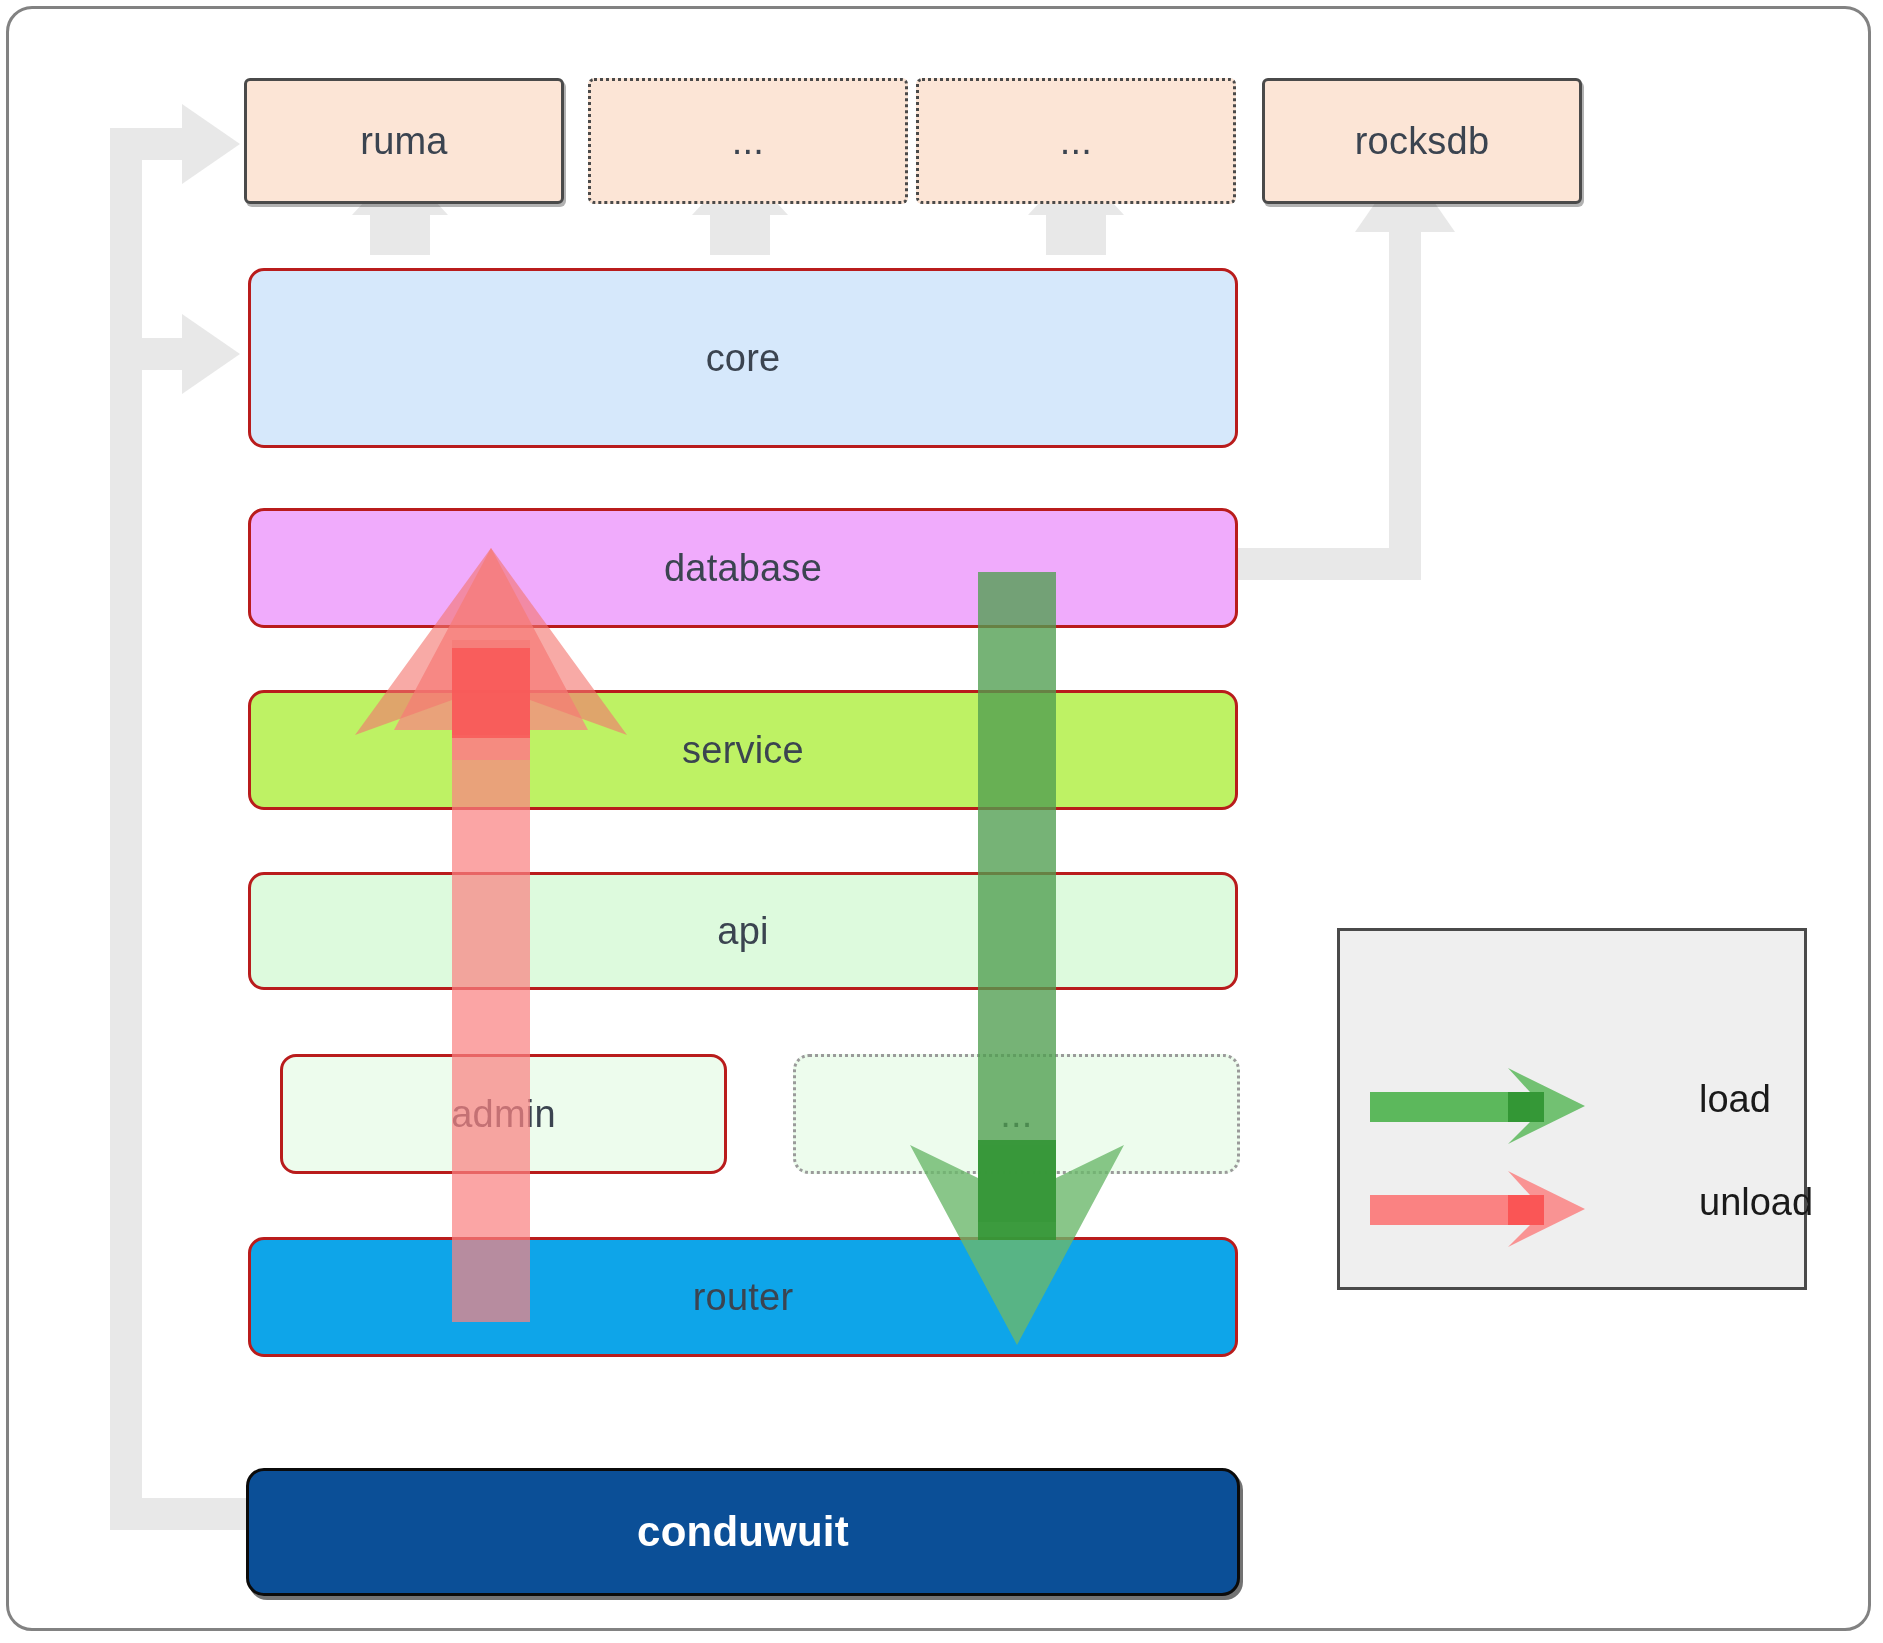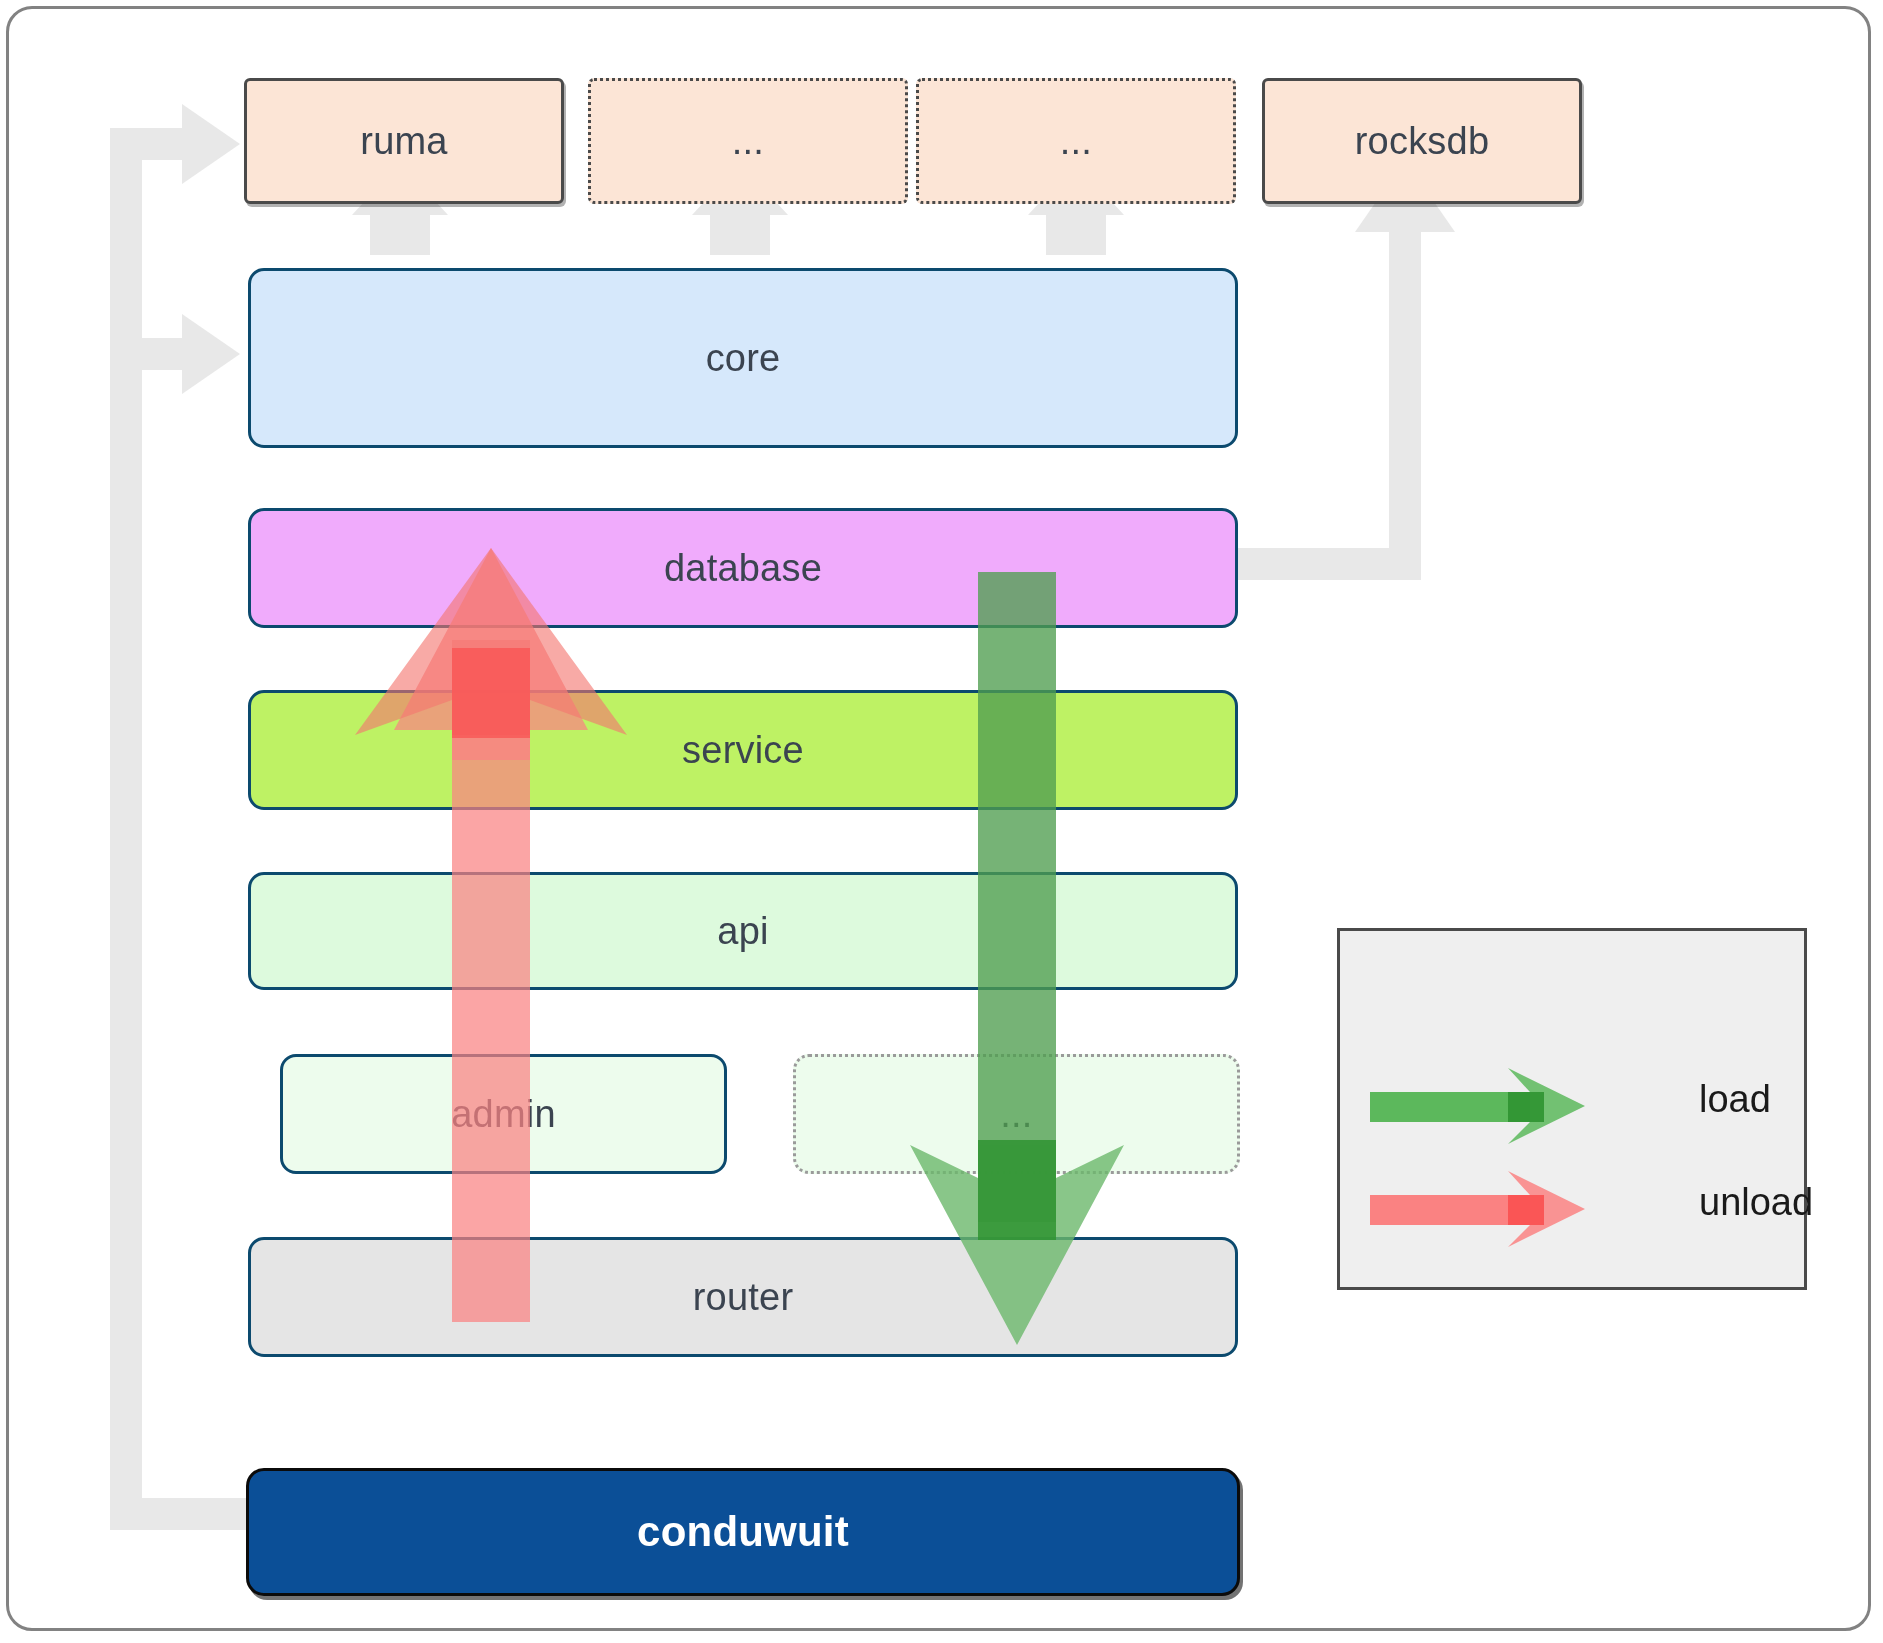--- a/index.html
+++ b/index.html
@@ -49,32 +49,32 @@
     border-radius: 6px;
     box-shadow: 2px 3px 0 rgba(0,0,0,.30);
   }
   .dep.dotted {
     border: 3px dotted #4a4a4a;
     box-shadow: none;
   }
 
   
   .layer {
-    border: 3px solid #0c4a6e;
+    border: 3px solid #b91c1c;
     border-radius: 16px;
   }
   .layer.dotted { border: 3px dotted #9a9a9a; }
 
   .l-core     { background: #d6e8fb; }
   .l-database { background: #f0abfc; }
   .l-service  { background: #bef264; }
   .l-api      { background: #ddfadd; }
   .l-admin    { background: #edfced; margin-left: 32px; }
   .l-dots     { background: #edfced; }
-  .l-router   { background: #e5e5e5; }
+  .l-router   { background: #0ea5e9; }
 
   .l-conduwuit {
     background: #0b4f97;
     color: #ffffff;
     border: 3px solid #0b0b0b;
     border-radius: 18px;
     font-size: 42px;
     font-weight: 700;
     box-shadow: 3px 4px 0 rgba(0,0,0,.55);
   }

